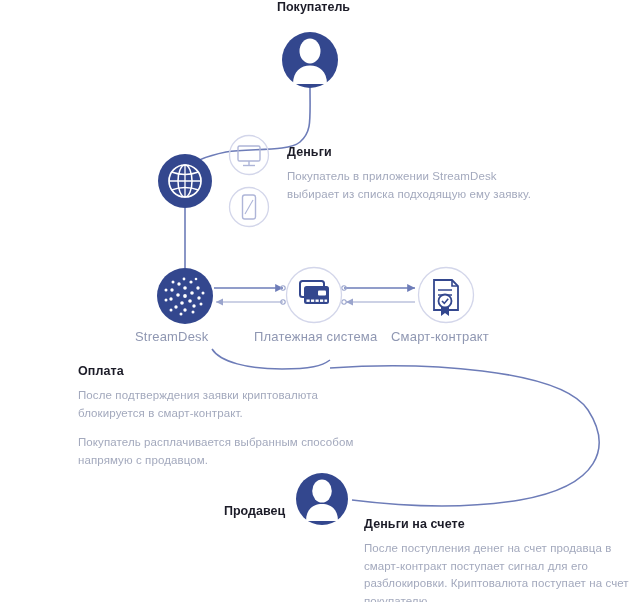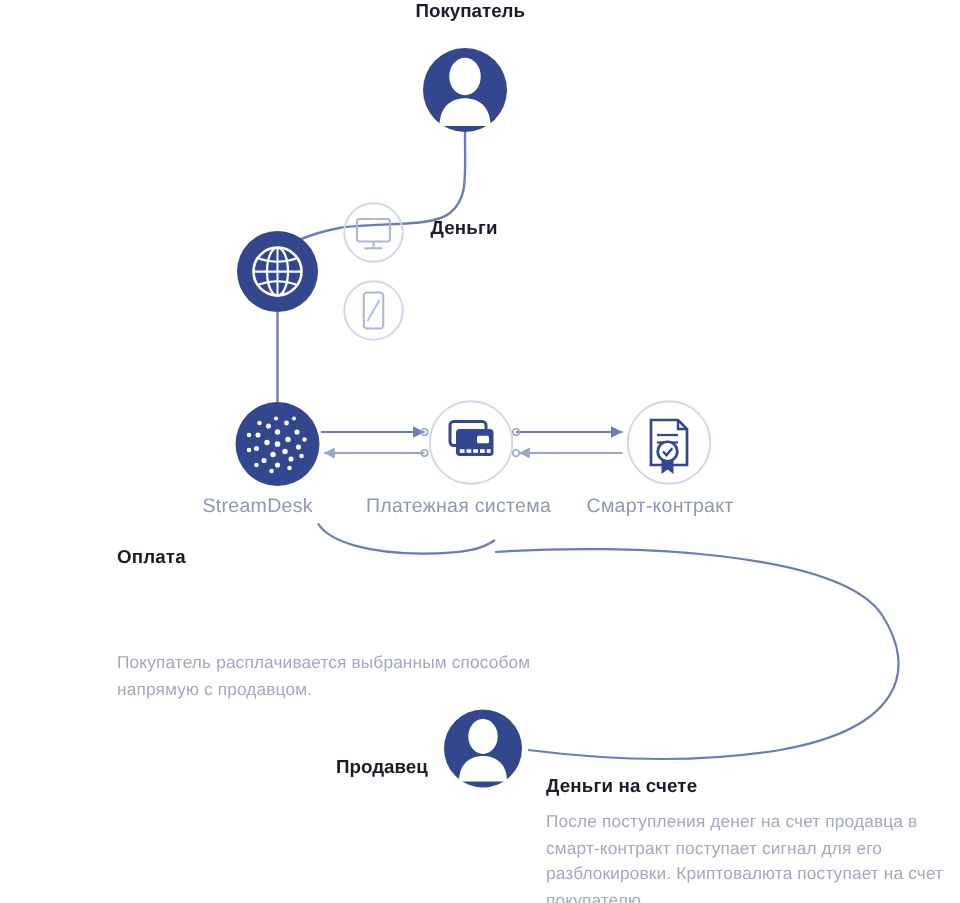--- a/index.html
+++ b/index.html
@@ -185,26 +185,31 @@
     <g>
       <circle cx="322" cy="499" r="26" fill="#33478e"></circle>
       <ellipse cx="322" cy="491" rx="9.8" ry="11.6" fill="#ffffff"></ellipse>
       <path d="M306,521 C306,509 313.5,504 322,504 C330.5,504 338,509 338,521 z" fill="#ffffff"></path>
     </g>
   </svg>
 
   <div class="person-name" style="left:277px; top:0px;">Покупатель</div>
 
   <div class="heading" style="left:287px; top:145px;">Деньги</div>
+  <div class="body-text" style="left:287px; top:168px; width:260px;">Покупатель в приложении StreamDesk
+выбирает из списка подходящую ему
+заявку.</div>
 
   <div class="node-label" style="left:135px; top:329px; width:100px;">StreamDesk</div>
-  <div class="node-label" style="left:244px; top:329px; width:120px;">Платежная система</div>
+  <div class="node-label" style="left:254px; top:329px; width:120px;">Платежная система</div>
   <div class="node-label" style="left:391px; top:329px; width:110px;">Смарт-контракт</div>
 
   <div class="heading" style="left:78px; top:364px;text-align:center;">Оплата</div>
+  <div class="body-text" style="left:78px; top:387px; width:290px;">После подтверждения заявки криптовалюта
+блокируется в смарт-контракт.</div>
   <div class="body-text" style="left:78px; top:434px; width:290px;">Покупатель расплачивается выбранным
 способом напрямую с продавцом.</div>
 
   <div class="person-name" style="left:224px; top:504px;">Продавец</div>
 
   <div class="heading" style="left:364px; top:517px;">Деньги на счете</div>
   <div class="body-text" style="left:364px; top:540px; width:275px;">После поступления денег на счет продавца в
 смарт-контракт поступает сигнал для его
 разблокировки. Криптовалюта поступает на
 счет покупателю.</div>

